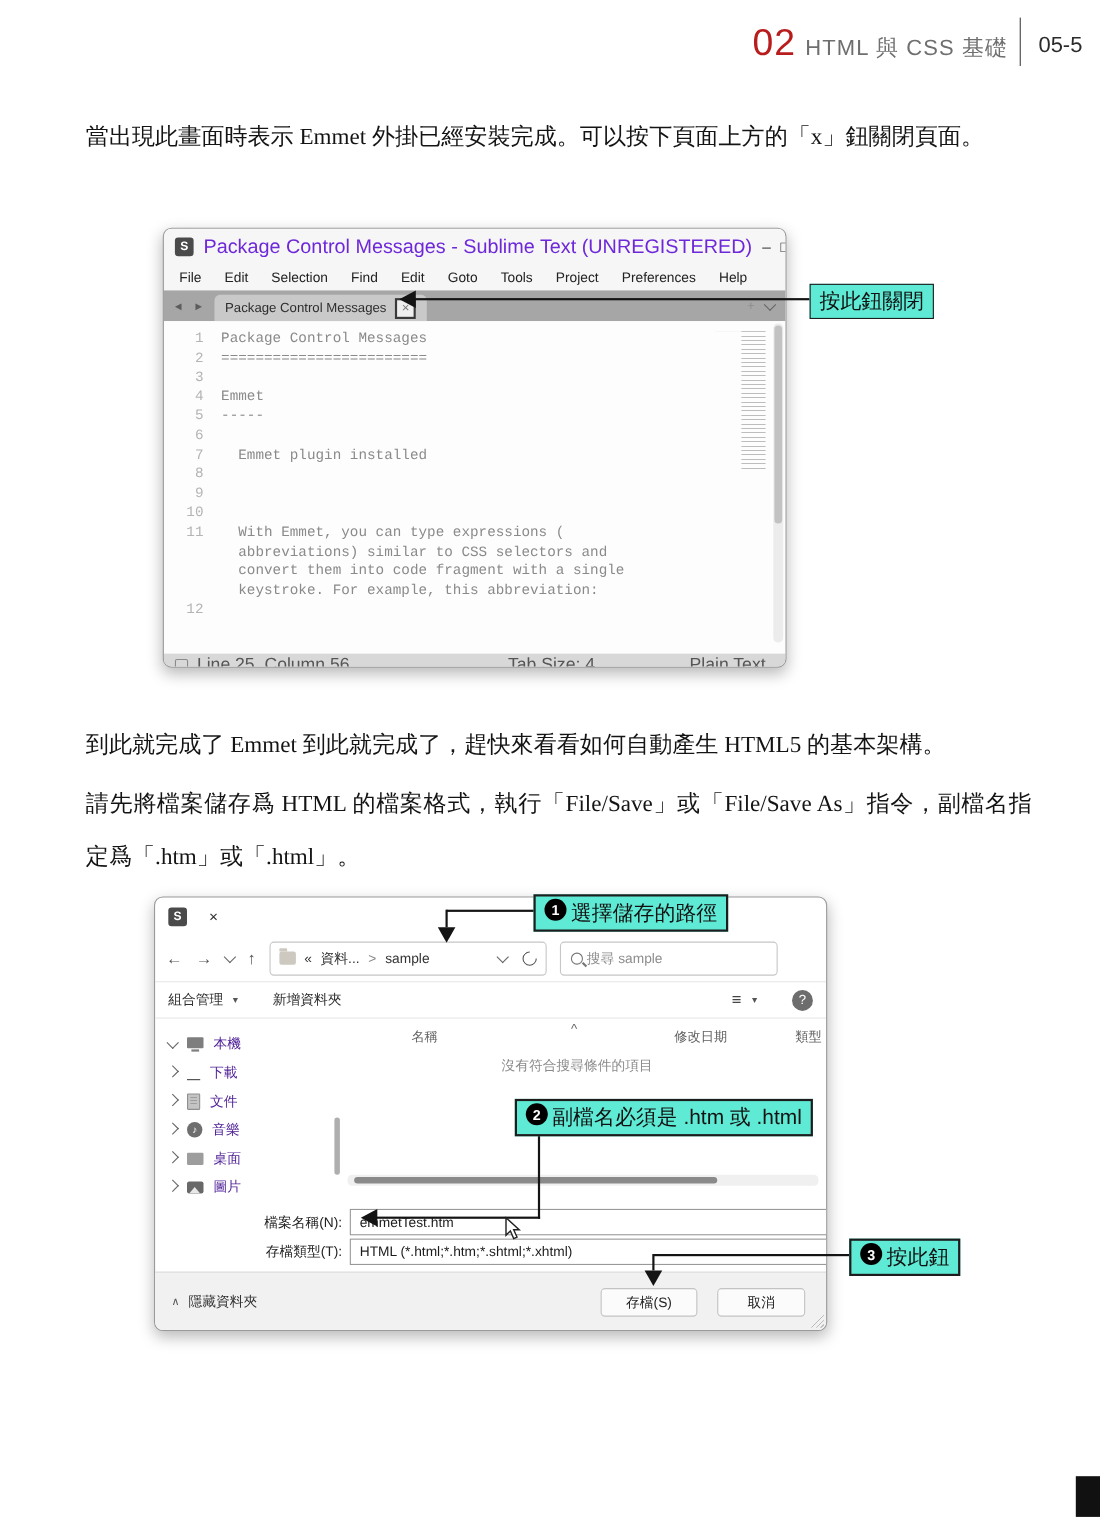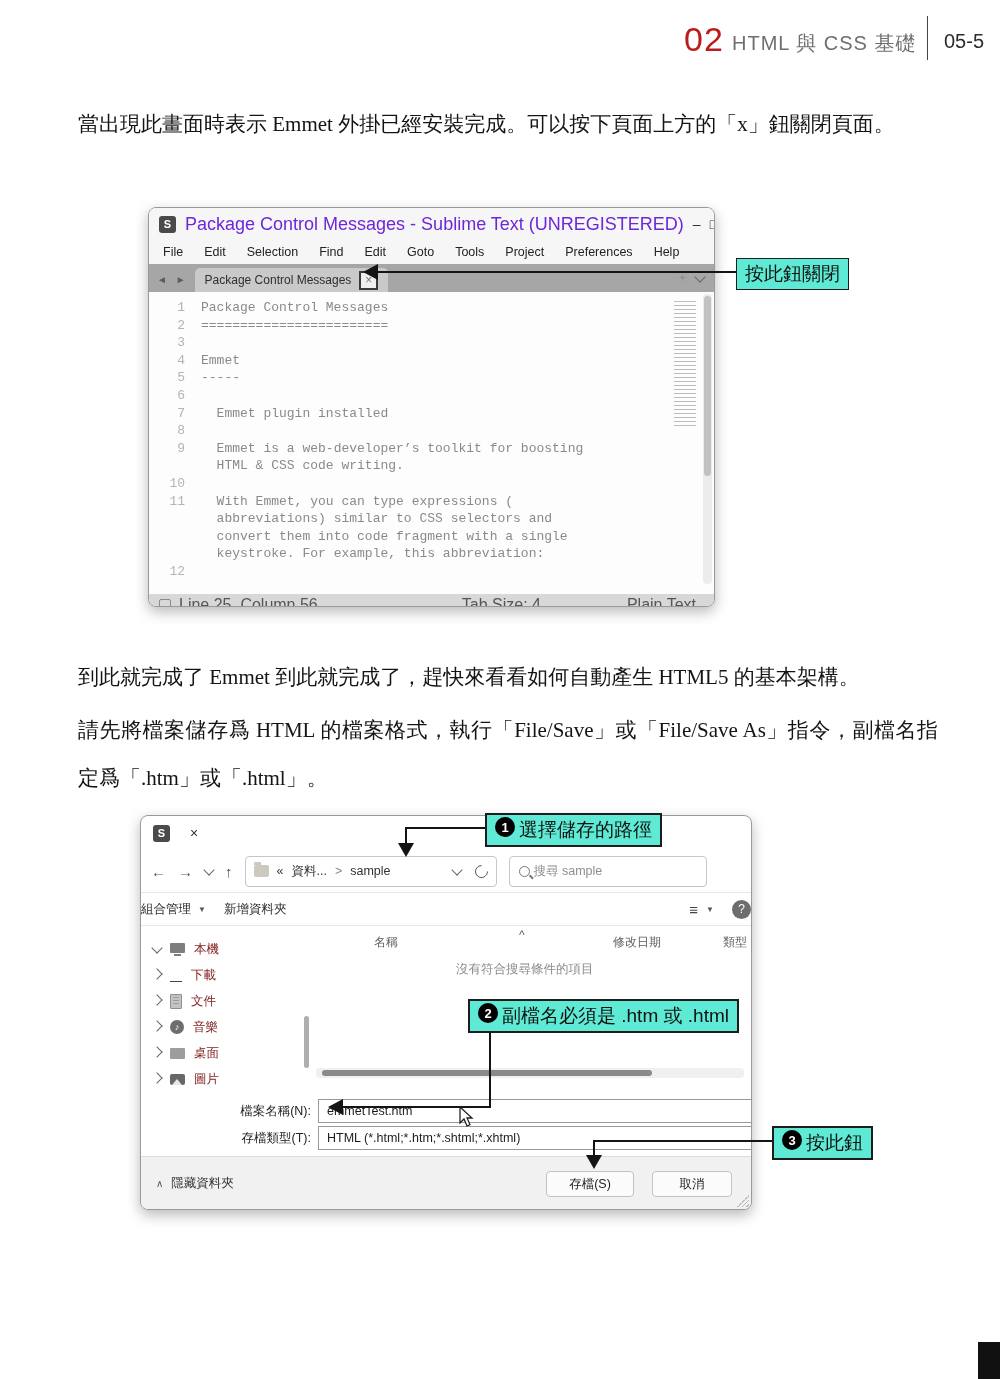--- a/index.html
+++ b/index.html
@@ -69,27 +69,27 @@
   .chev.right{transform:rotate(-45deg);}
   .sd-addrbar{flex:none;width:252px;height:31px;border:1px solid #c6c6c6;border-radius:4px;
               display:flex;align-items:center;gap:8px;padding:0 8px;font-size:12.5px;color:#333;box-sizing:border-box;}
   .ico-folder{width:15px;height:12px;background:#cdc9c1;border-radius:2px;position:relative;flex:none;}
   .ico-folder:before{content:"";position:absolute;top:-3px;left:0;width:7px;height:3px;background:#cdc9c1;border-radius:1px 1px 0 0;}
   .ico-refresh{width:13px;height:13px;border:1.7px solid #555;border-radius:50%;border-top-color:transparent;transform:rotate(45deg);box-sizing:border-box;}
   .sd-search{flex:none;width:198px;height:31px;border:1px solid #c6c6c6;border-radius:4px;
              display:flex;align-items:center;gap:4px;padding:0 9px;font-size:12.5px;color:#8d8d8d;box-sizing:border-box;}
   .ico-search{width:9px;height:9px;border:1.6px solid #777;border-radius:50%;position:relative;flex:none;}
   .ico-search:after{content:"";position:absolute;width:5px;height:1.6px;background:#777;transform:rotate(45deg);right:-5px;bottom:-2px;}
-  .sd-toolbar{height:32px;display:flex;align-items:center;gap:18px;padding:0 0;font-size:12.5px;color:#2e2e2e;
+  .sd-toolbar{height:32px;display:flex;align-items:center;gap:30px;padding:0 12px;font-size:12.5px;color:#2e2e2e;
               border-top:1px solid #e7e7e7;border-bottom:1px solid #e7e7e7;}
   .ico-help{width:19px;height:19px;border-radius:50%;background:#6d6d6d;color:#fff;font-size:12px;
             display:flex;align-items:center;justify-content:center;}
   .ico-viewlist{font-size:15px;color:#444;}
   .colhdr{font-size:12px;color:#5f5f5f;}
-  .tree-item{display:flex;align-items:center;gap:9px;height:26px;font-size:12.5px;color:#7f1d1d;}
+  .tree-item{display:flex;align-items:center;gap:9px;height:26px;font-size:12.5px;color:#4c1d95;}
   .tree-ico{width:15px;height:13px;flex:none;position:relative;}
   .computer-icon{background:#7e7e7e;border-radius:1px;height:10px;margin-top:-2px;}
   .computer-icon:after{content:"";position:absolute;left:4px;bottom:-3px;width:7px;height:2px;background:#7e7e7e;}
   .download-icon{text-align:center;color:#444;font-size:12px;line-height:10px;border-bottom:1.7px solid #444;width:12px;}
   .document-icon{background:#c4c4c4;border:1px solid #8f8f8f;width:10px;height:13px;border-radius:1px;
                  background-image:repeating-linear-gradient(#9d9d9d 0 1px,transparent 1px 3px);background-size:6px 9px;background-position:2px 2px;background-repeat:no-repeat;}
   .music-icon{background:#6e6e6e;border-radius:50%;width:14px;height:14px;color:#fff;font-size:9px;text-align:center;line-height:14px;}
   .music-icon:after{content:"♪";}
   .desktop-icon{background:#9d9d9d;border-radius:1px;height:11px;}
   .picture-icon{background:#686868;border-radius:2px;height:11px;overflow:hidden;}
@@ -189,22 +189,20 @@
           <span class="code-text">  Emmet plugin installed</span>
         </div>
 
         <div class="code-row">
           <span class="code-gutter">8</span>
           <span class="code-text"></span>
         </div>
 
         <div class="code-row">
           <span class="code-gutter">9</span>
-          <span class="code-text">  Emmet is a web-developer’s toolkit for boosting
-  HTML &amp; CSS code writing.</span>
         </div>
 
         <div class="code-row">
           <span class="code-gutter">10</span>
           <span class="code-text"></span>
         </div>
 
         <div class="code-row">
           <span class="code-gutter">11</span>
           <span class="code-text">  With Emmet, you can type expressions (

